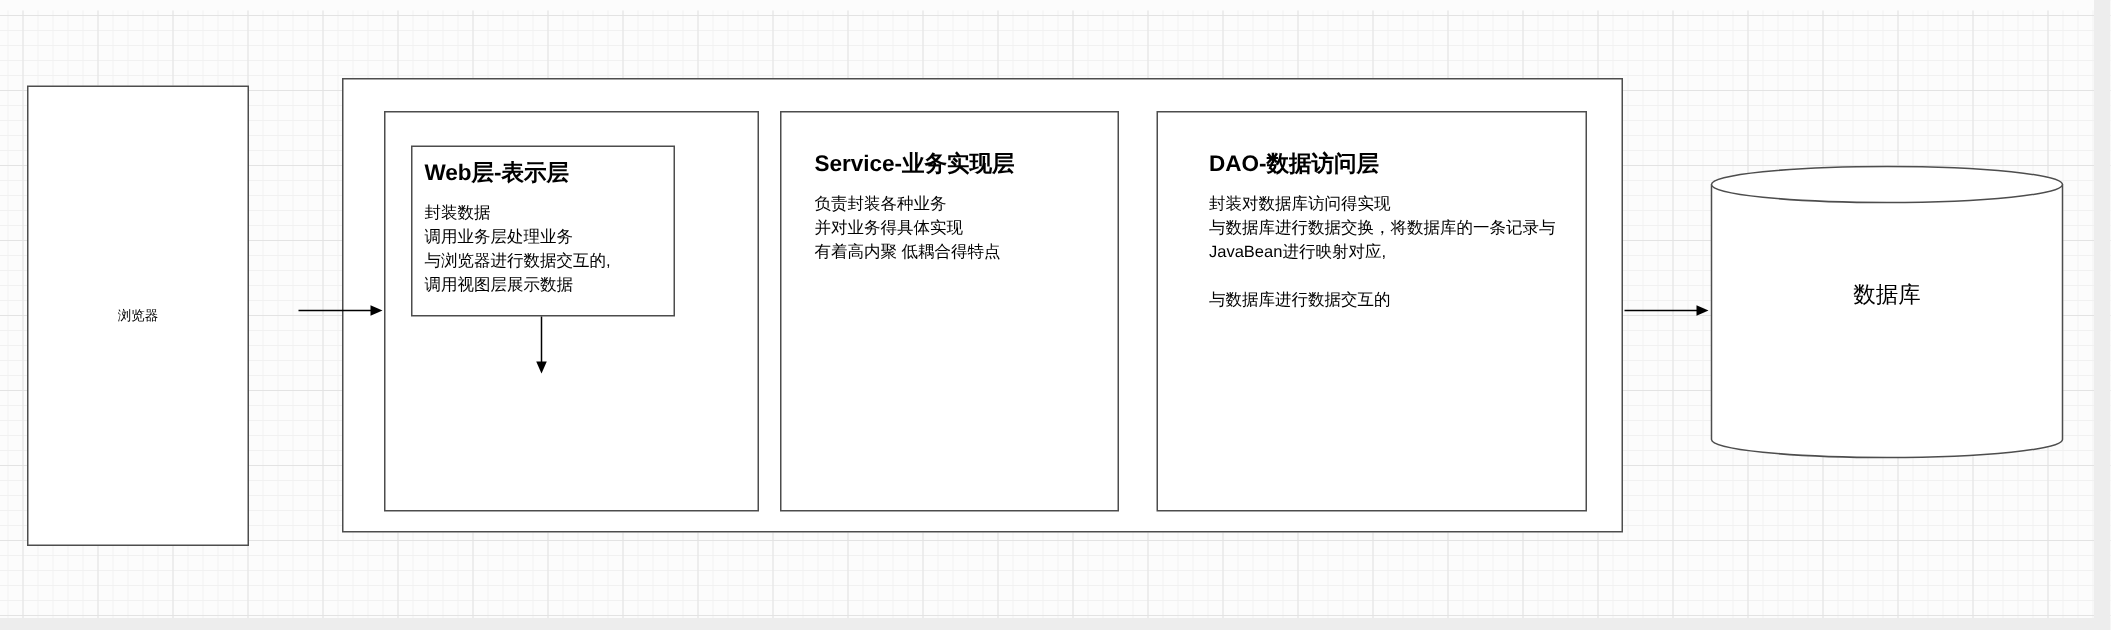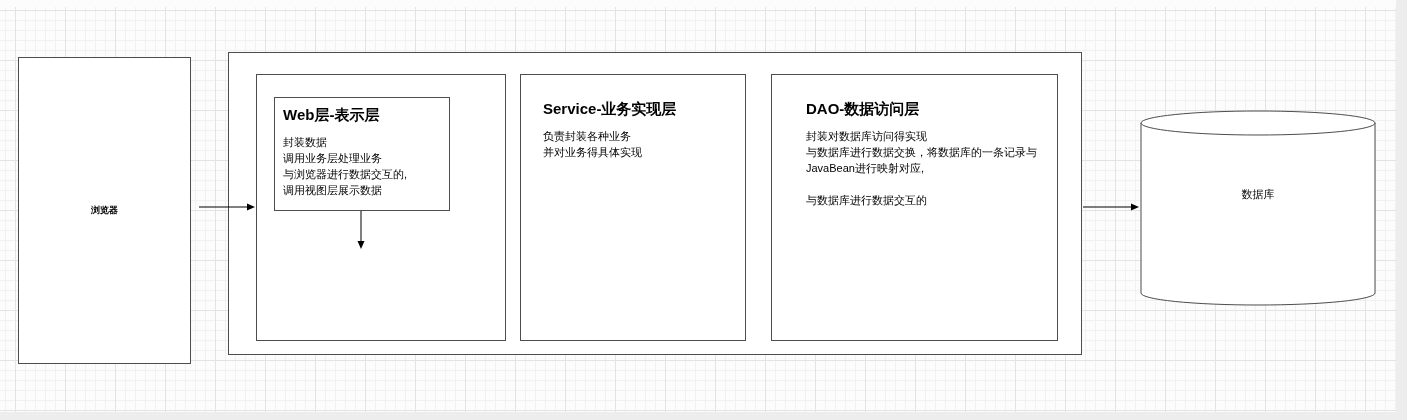--- a/index.html
+++ b/index.html
@@ -24,21 +24,21 @@
     background:#ffffff;
     border:1px solid #4d4d4d;
     box-sizing:border-box;
   }
 
   .center-label{
     display:flex;align-items:center;justify-content:center;
     font-size:9px;color:#000;
   }
 
-  .browser-box{left:18px;top:57px;width:173px;height:307px;font-weight:bold;}
+  .browser-box{left:18px;top:57px;width:148px;height:307px;}
   .container-box{left:228px;top:52px;width:854px;height:303px;}
 
   .layer-box{top:74px;height:267px;}
   .web-box{left:256px;width:250px;}
   .service-box{left:520px;width:226px;padding:25px 10px 0 22px;}
   .dao-box{left:771px;width:287px;padding:25px 10px 12px 34px;}
 
   .web-card{left:274px;top:97px;width:176px;height:114px;padding:8px 8px;}
   .jsp-box{left:279px;top:249px;width:163px;height:38px;}
 
@@ -47,21 +47,21 @@
     margin:0 0 9px 0;letter-spacing:0;
   }
   .layer-line{
     font-size:11px;color:#000;line-height:16px;min-height:16px;margin:0;
     white-space:nowrap;
   }
 
   .db-node{position:absolute;left:1140px;top:110px;width:236px;height:196px;}
   .db-label{
     position:absolute;left:0;top:77px;width:100%;
-    text-align:center;font-size:11px;color:#000;
+    text-align:center;font-size:15px;color:#000;
   }
 
   .connector-layer{
     position:absolute;left:0;top:0;width:1407px;height:420px;
     pointer-events:none;
   }
 
   .edge-strip{position:absolute;background:#ededed;}
   .edge-strip.right{left:1396px;top:0;width:11px;height:420px;}
   .edge-strip.bottom{left:0;top:412px;width:1407px;height:8px;}
@@ -86,20 +86,21 @@
     <p class="layer-line">封装数据</p>
     <p class="layer-line">调用业务层处理业务</p>
     <p class="layer-line">与浏览器进行数据交互的,</p>
     <p class="layer-line">调用视图层展示数据</p>
   </div>
 
   <div class="shape layer-box service-box">
     <h2 class="layer-title">Service-业务实现层</h2>
     <p class="layer-line">负责封装各种业务</p>
     <p class="layer-line">并对业务得具体实现</p>
+    <p class="layer-line">有着高内聚 低耦合得特点</p>
   </div>
 
   <div class="shape layer-box dao-box">
     <h2 class="layer-title">DAO-数据访问层</h2>
     <p class="layer-line">封装对数据库访问得实现</p>
     <p class="layer-line">与数据库进行数据交换，将数据库的一条记录与</p>
     <p class="layer-line">JavaBean进行映射对应,</p>
     <p class="layer-line"></p>
     <p class="layer-line">与数据库进行数据交互的</p>
   </div>

